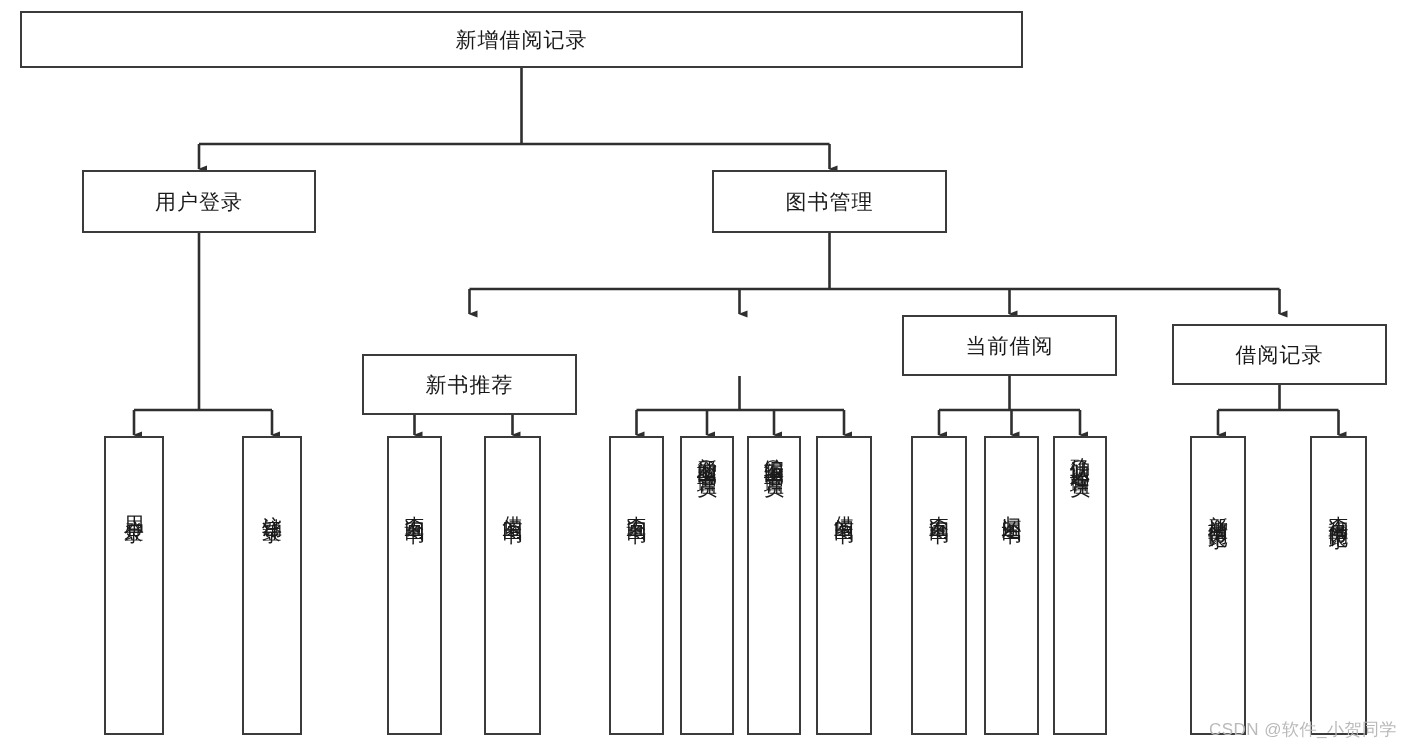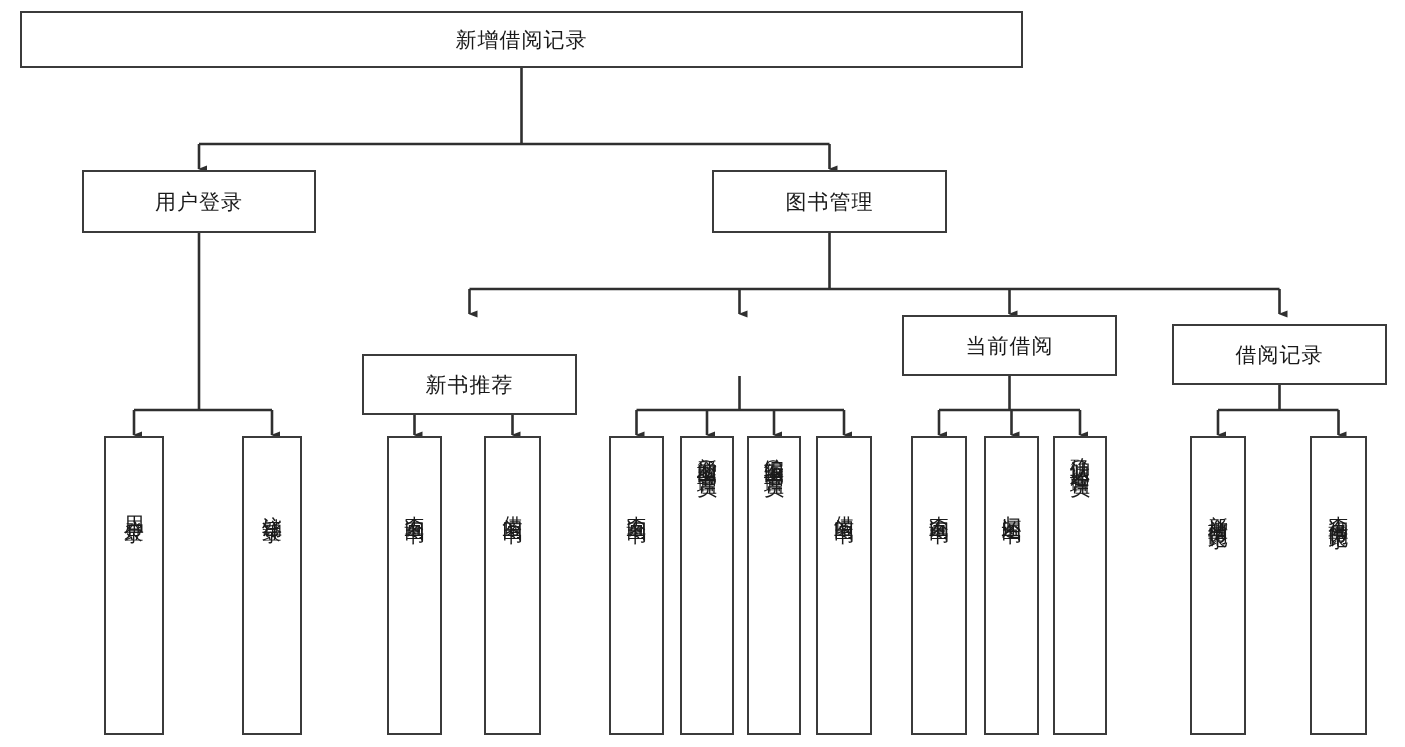--- a/index.html
+++ b/index.html
@@ -177,14 +177,15 @@
     <span class="label-v">确认归还（管理员）</span>
   </div>
 
   <div class="node vertical mid" style="left: 1190px; top: 436px; width: 56px; height: 299px;">
     <span class="label-v">新增借阅记录</span>
   </div>
   <div class="node vertical mid" style="left: 1310px; top: 436px; width: 57px; height: 299px;">
     <span class="label-v">查询借阅记录</span>
   </div>
 
+  <div class="watermark">CSDN @软件_小贺同学</div>
 
 </div>
 
 </body></html>

